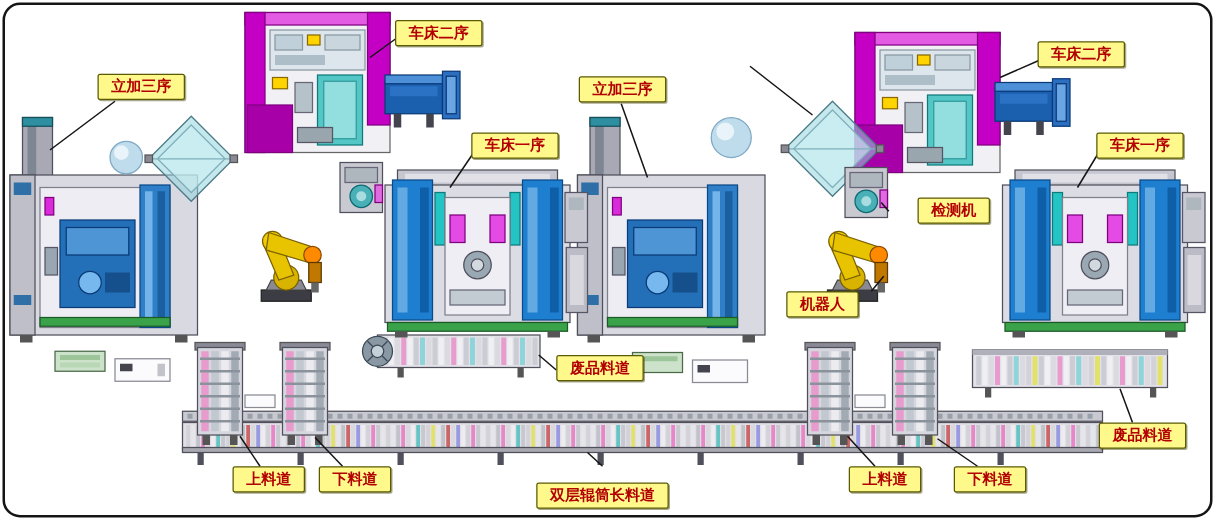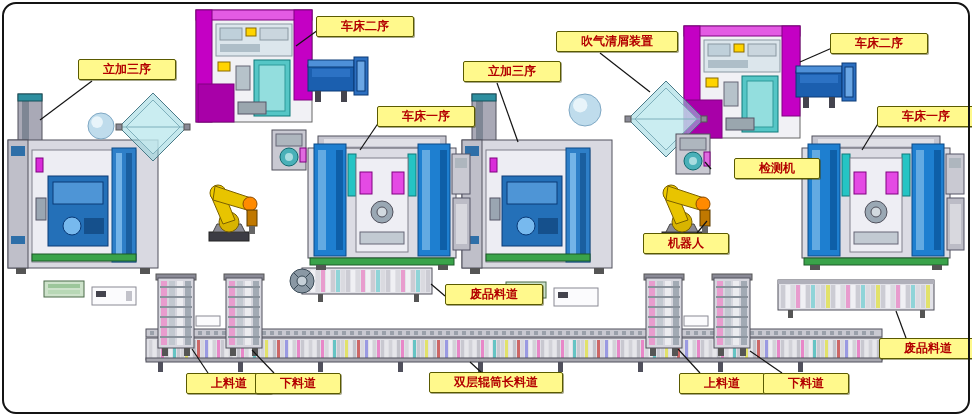--- a/index.html
+++ b/index.html
@@ -1,21 +1,21 @@
 <!DOCTYPE html>
 <html><head>
 <meta charset="utf-8">
 <style>
   html,body{margin:0;padding:0;background:#fff;}
   #canvas{position:relative;width:972px;height:416px;background:#ffffff;overflow:hidden;
           font-family:"DejaVu Sans","Liberation Sans",sans-serif;}
   #frame{position:absolute;inset:2px;border:2px solid #141414;border-radius:14px;pointer-events:none;z-index:30;}
   #scene{position:absolute;left:0;top:0;z-index:1;}
   .label{position:absolute;z-index:20;background:#FFF98C;border:1px solid #5a5a00;border-radius:2px;
-         padding:2px 24px;font-weight:bold;font-size:12px;line-height:15px;color:#B30000;
+         padding:2px 10px;font-weight:bold;font-size:12px;line-height:15px;color:#B30000;
          white-space:nowrap;box-shadow:1px 1px 0 rgba(60,60,0,.45);}
 </style>
 </head>
 <body>
 
 <div id="canvas">
   <svg id="scene" width="972" height="416">
       <g>
         <rect x="146" y="329" width="736" height="8" fill="#C9C9D1" stroke="#50505c"></rect>
         <rect x="150" y="331" width="4" height="4" fill="#9AA0AA"></rect>
@@ -683,26 +683,25 @@
         <line x1="482" y1="373" x2="470" y2="362" stroke="#141414" stroke-width="1.2"></line>
         <line x1="700" y1="373" x2="678" y2="349" stroke="#141414" stroke-width="1.2"></line>
         <line x1="782" y1="373" x2="750" y2="351" stroke="#141414" stroke-width="1.2"></line>
       </g>
     </svg>
   <div id="frame"></div>
 
   <div class="label" style="left:78px;top:59px">立加三序</div>
   <div class="label" style="left:316px;top:16px">车床二序</div>
   <div class="label" style="left:377px;top:106px">车床一序</div>
-  <div class="label" style="left:556px;top:31px">吹气清屑装置</div>
   <div class="label" style="left:463px;top:61px">立加三序</div>
   <div class="label" style="left:830px;top:33px">车床二序</div>
   <div class="label" style="left:877px;top:106px">车床一序</div>
   <div class="label" style="left:734px;top:158px">检测机</div>
-  <div class="label" style="left:643px;top:233px">机器人</div>
+  <div class="label" style="left:629px;top:233px">机器人</div>
   <div class="label" style="left:445px;top:284px">废品料道</div>
   <div class="label" style="left:879px;top:338px">废品料道</div>
   <div class="label" style="left:186px;top:373px">上料道</div>
   <div class="label" style="left:255px;top:373px">下料道</div>
-  <div class="label" style="left:429px;top:372px">双层辊筒长料道</div>
+  <div class="label" style="left:429px;top:386px">双层辊筒长料道</div>
   <div class="label" style="left:679px;top:373px">上料道</div>
   <div class="label" style="left:763px;top:373px">下料道</div>
 </div>
 
 </body></html>

